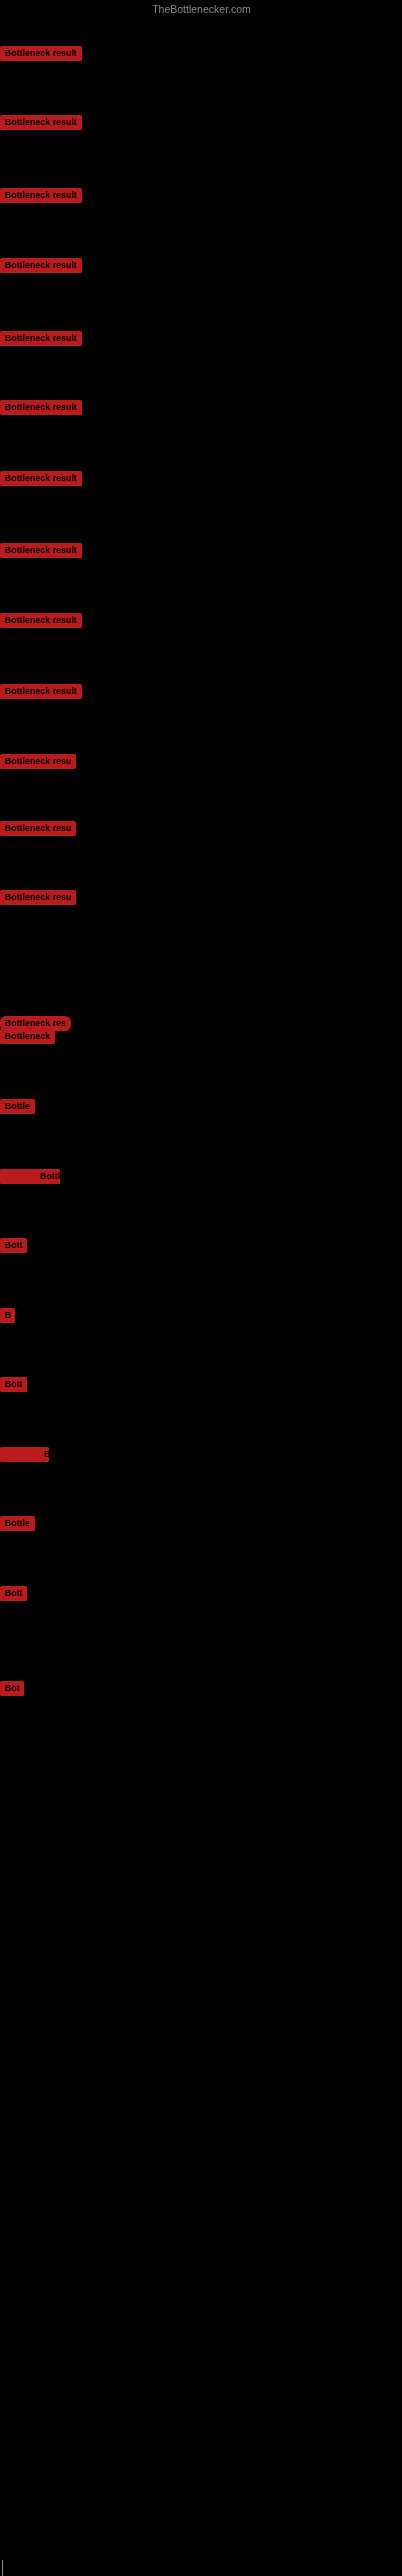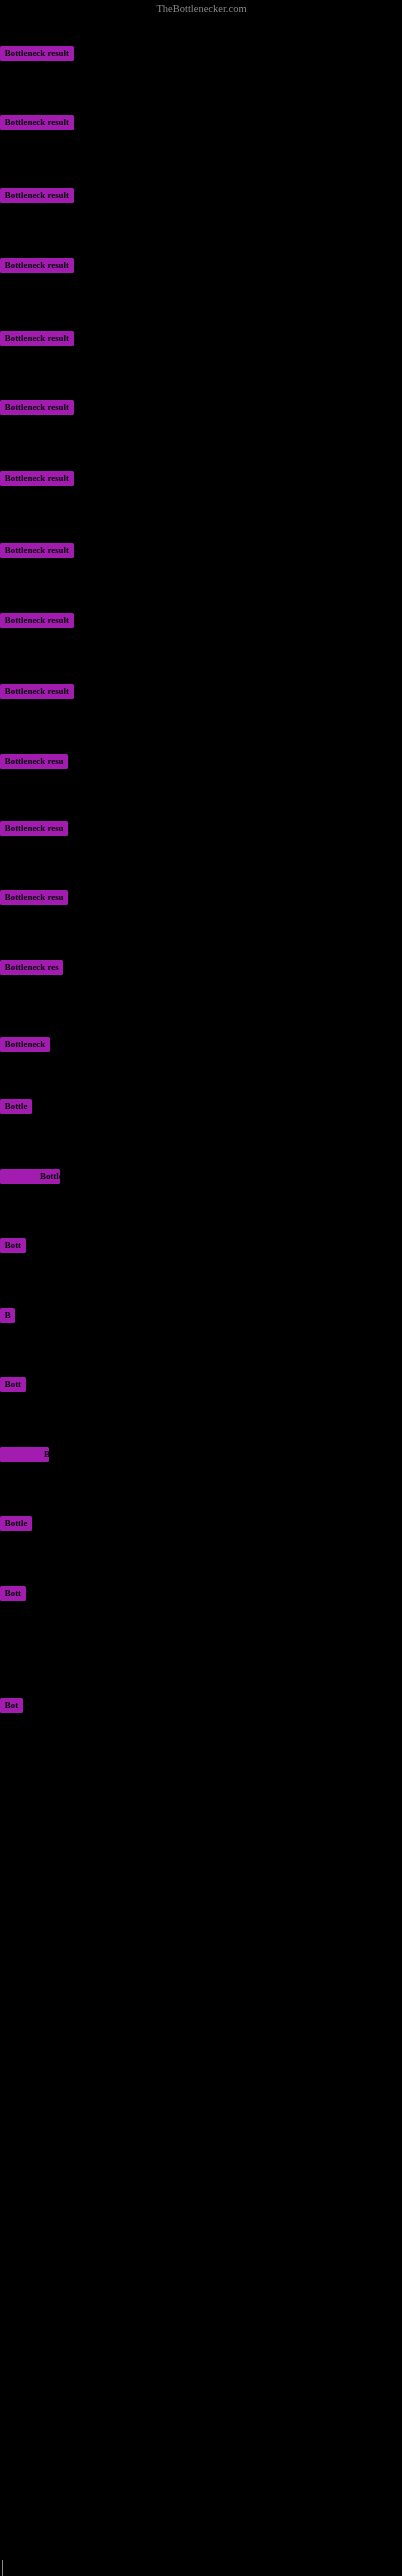--- a/index.html
+++ b/index.html
@@ -1,39 +1,38 @@
 <!DOCTYPE html>
 <html style="font-size:13px"><head>
   <meta charset="utf-8">
   <style>
     * {
       margin: 0;
       padding: 0;
       box-sizing: border-box;
-      font-family: Liberation Serif, serif;
     }
     body {
       width: 403px;
       min-height: 2576px;
       background-color: #000000;
       font-family: Arial, sans-serif;
       position: relative;
     }
     .site-title {
       position: absolute;
       top: 3.2px;
       left: 50%;
       transform: translateX(-50%);
       color: #888888;
       font-size: 10.5px;
       white-space: nowrap;
     }
     .bottleneck-badge {
       position: absolute;
-      background-color: #a21caf;
+      background-color: #b91c1c;
       color: #000000;
       font-size: 8.9px;
       font-weight: bold;
       padding: 2.4px 4.8px;
       border-radius: 1.6px;
       white-space: nowrap;
       overflow: hidden;
     }
   </style>
 </head>
@@ -47,25 +46,25 @@
 <div class="bottleneck-badge" style="top: 258px; left: 0px; max-width: 121px;">Bottleneck result</div>
 <div class="bottleneck-badge" style="top: 331px; left: 0px; max-width: 122px;">Bottleneck result</div>
 <div class="bottleneck-badge" style="top: 400px; left: 0px; max-width: 119px;">Bottleneck result</div>
 <div class="bottleneck-badge" style="top: 471px; left: 0px; max-width: 119px;">Bottleneck result</div>
 <div class="bottleneck-badge" style="top: 543px; left: 0px; max-width: 122px;">Bottleneck result</div>
 <div class="bottleneck-badge" style="top: 613px; left: 0px; max-width: 118px;">Bottleneck result</div>
 <div class="bottleneck-badge" style="top: 684px; left: 0px; max-width: 113px;">Bottleneck result</div>
 <div class="bottleneck-badge" style="top: 754px; left: 0px; max-width: 101px;">Bottleneck resu</div>
 <div class="bottleneck-badge" style="top: 821px; left: 0px; max-width: 95px;">Bottleneck resu</div>
 <div class="bottleneck-badge" style="top: 890px; left: 0px; max-width: 90px;">Bottleneck resu</div>
-<div class="bottleneck-badge" style="top: 960px; left: 0px; max-width: 81px;">Bottleneck res</div>
-<div class="bottleneck-badge" style="top: 1029px; left: 0px; max-width: 68px; margin-top: 8px;">Bottleneck</div>
+<div class="bottleneck-badge" style="top: 1016px; left: 0px; max-width: 81px; border-radius: 6px;">Bottleneck res</div>
+<div class="bottleneck-badge" style="top: 1029px; left: 0px; max-width: 68px;">Bottleneck</div>
 <div class="bottleneck-badge" style="top: 1099px; left: 0px; max-width: 48px;">Bottle</div>
 <div class="bottleneck-badge" style="top: 1169px; left: 0px; max-width: 60px; padding-left: 40px;">Bottlenec</div>
 <div class="bottleneck-badge" style="top: 1238px; left: 0px; max-width: 34px;">Bott</div>
 <div class="bottleneck-badge" style="top: 1308px; left: 0px; max-width: 14.5px;">B</div>
 <div class="bottleneck-badge" style="top: 1377px; left: 0px; max-width: 34px;">Bott</div>
 <div class="bottleneck-badge" style="top: 1447px; left: 0px; max-width: 22.5px; padding-left: 44px;">Bo</div>
 <div class="bottleneck-badge" style="top: 1516px; left: 0px; max-width: 48px;">Bottle</div>
 <div class="bottleneck-badge" style="top: 1586px; left: 0px; max-width: 31px;">Bott</div>
-<div class="bottleneck-badge" style="top: 1681px; left: 0px; max-width: 34px; margin-top: 17px;">Bot</div>
+<div class="bottleneck-badge" style="top: 1681px; left: 0px; max-width: 34px;">Bot</div>
 <div style="position: absolute; top: 2560px; left: 1.6px; width: 1.6px; height: 16px; background-color: rgb(136, 136, 136);"></div>
 
 
 </body></html>

